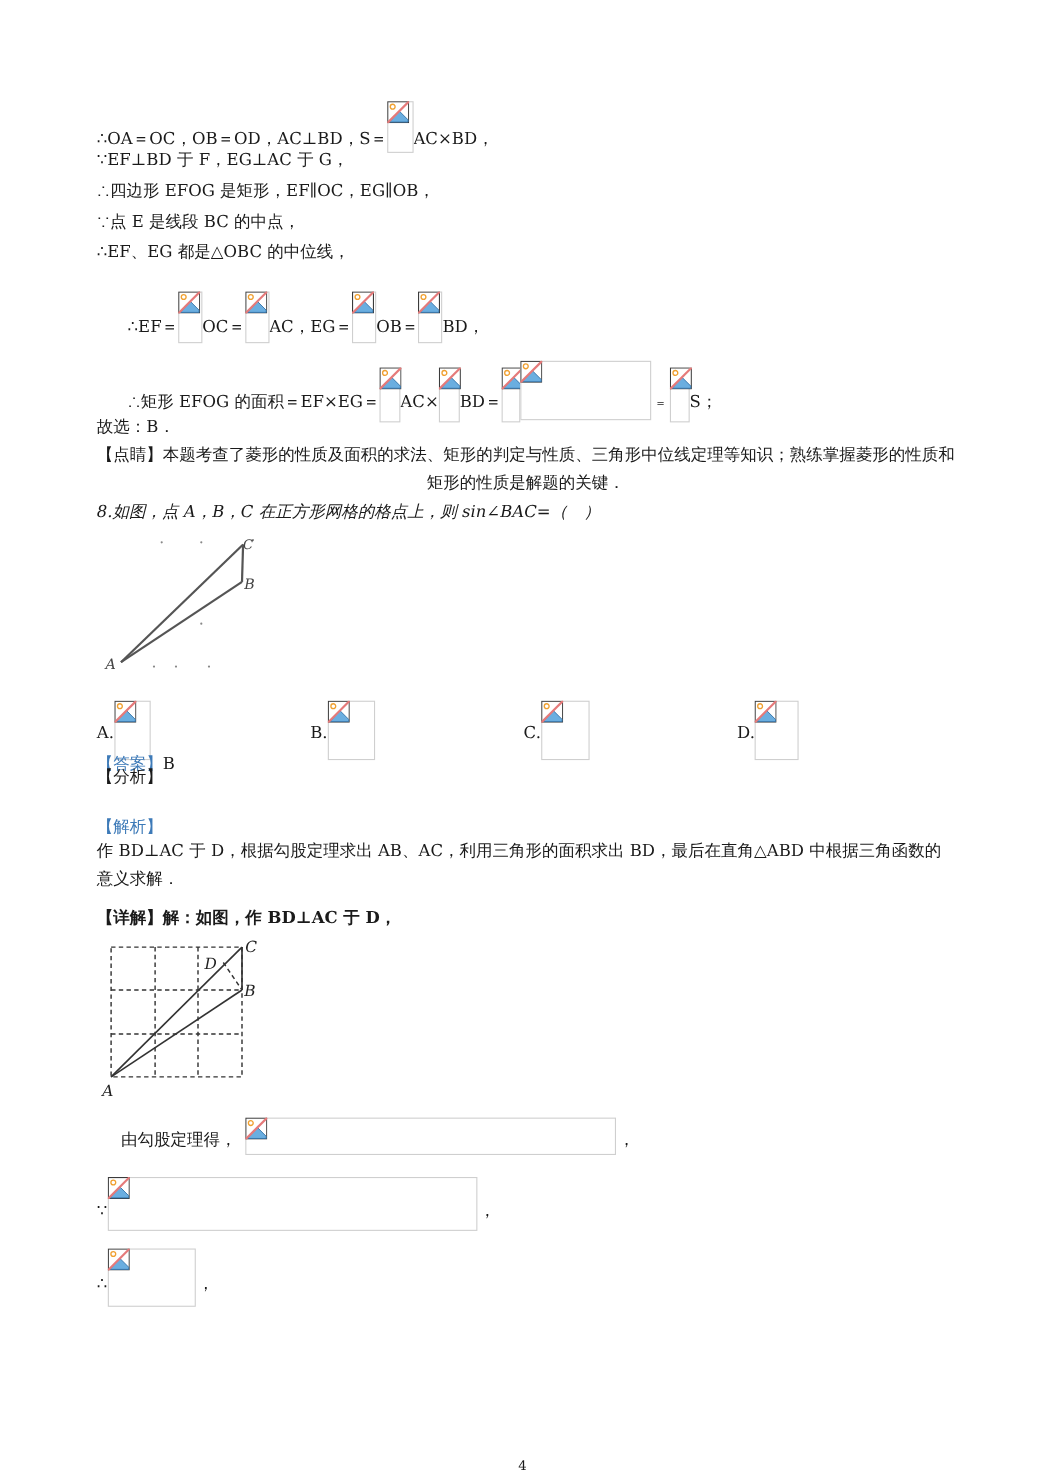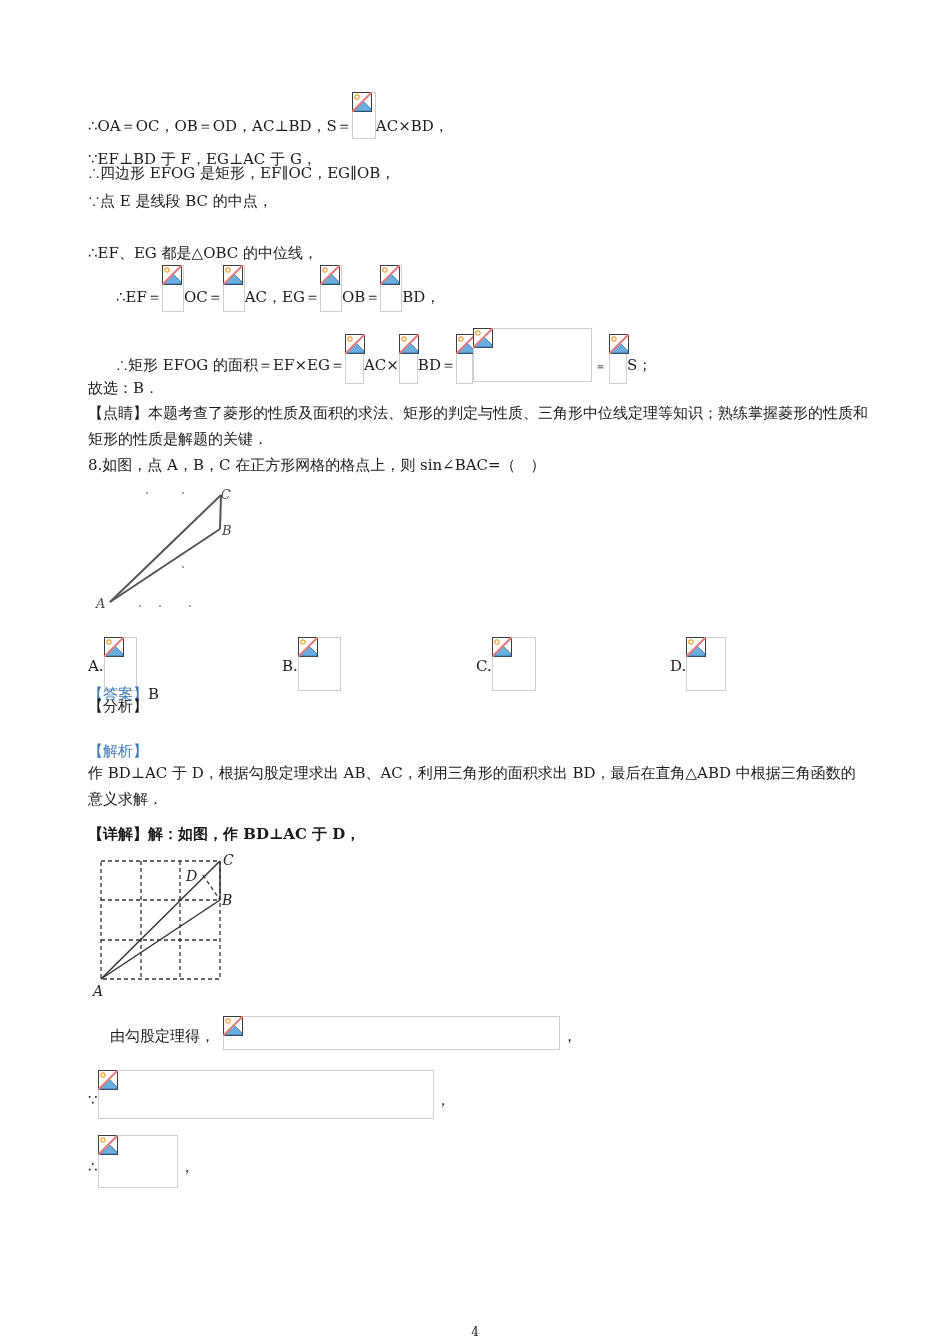--- a/index.html
+++ b/index.html
@@ -28,24 +28,24 @@
     </g>
   </defs>
 </svg>
 
 <div class="line" style="top:92px;">
   <span>∴OA＝OC，OB＝OD，AC⊥BD，S＝</span><span class="bimg" style="width:24px;height:47px;vertical-align:-8px;"><svg class="ico" viewBox="0 0 20 20">
         <use href="#brk"></use>
       </svg></span><span>AC×BD，</span>
 </div>
 
-<div class="line" style="top:149px;text-align:right;">∵EF⊥BD 于 F，EG⊥AC 于 G，</div>
+<div class="line" style="top:135px;text-align:right;">∵EF⊥BD 于 F，EG⊥AC 于 G，</div>
 <div class="line" style="top:163px;">∴四边形 EFOG 是矩形，EF∥OC，EG∥OB，</div>
 <div class="line" style="top:191px;">∵点 E 是线段 BC 的中点，</div>
-<div class="line" style="top:219px;margin-top:24px;">∴EF、EG 都是△OBC 的中位线，</div>
+<div class="line" style="top:219px;">∴EF、EG 都是△OBC 的中位线，</div>
 
 <div class="line" style="top:265px;margin-left:28px;">
   <span>∴EF＝</span><span class="bimg" style="width:22px;height:47px;vertical-align:-10px;"><svg class="ico" viewBox="0 0 20 20">
         <use href="#brk"></use>
       </svg></span><span>OC＝</span><span class="bimg" style="width:22px;height:47px;vertical-align:-10px;"><svg class="ico" viewBox="0 0 20 20">
         <use href="#brk"></use>
       </svg></span><span>AC，EG＝</span><span class="bimg" style="width:22px;height:47px;vertical-align:-10px;"><svg class="ico" viewBox="0 0 20 20">
         <use href="#brk"></use>
       </svg></span><span>OB＝</span><span class="bimg" style="width:22px;height:47px;vertical-align:-10px;"><svg class="ico" viewBox="0 0 20 20">
         <use href="#brk"></use>
@@ -61,25 +61,25 @@
         <use href="#brk"></use>
       </svg></span><span class="bimg" style="width:119px;height:54px;vertical-align:-14px;margin-left:0;position:relative;top:-2px;"><svg class="ico" viewBox="0 0 20 20">
         <use href="#brk"></use>
       </svg></span><span style="font-size:11px;margin:0 3px;">＝</span><span class="bimg" style="width:18px;height:50px;vertical-align:-14px;"><svg class="ico" viewBox="0 0 20 20">
         <use href="#brk"></use>
       </svg></span><span>S；</span>
 </div>
 
 <div class="line" style="top:378px;">故选：B．</div>
 
-<div class="para" style="top:400px;">
+<div class="para" style="top:400px;text-align:center;">
   <span>【点睛】</span><span>本题考查了菱形的性质及面积的求法、矩形的判定与性质、三角形中位线定理等知识；熟练掌握菱形的性质和矩形的性质是解题的关键．</span>
 </div>
 
-<div class="line" style="top:455px;">8.如图，点 A，B，C 在正方形网格的格点上，则 sin∠BAC=（　）</div>
+<div class="line" style="top:455px;font-style:italic;">8.如图，点 A，B，C 在正方形网格的格点上，则 sin∠BAC=（　）</div>
 
 <svg class="abs" style="left:90px;top:485px;" width="160" height="125" viewBox="0 0 160 125">
   <g fill="#888">
     <circle cx="57" cy="8" r="1"></circle>
       <circle cx="93" cy="8" r="1"></circle>
       <circle cx="93" cy="82" r="1"></circle>
       <circle cx="140" cy="6" r="1"></circle>
     <circle cx="50" cy="121" r="1"></circle>
       <circle cx="70" cy="121" r="1"></circle>
       <circle cx="100" cy="121" r="1"></circle>

